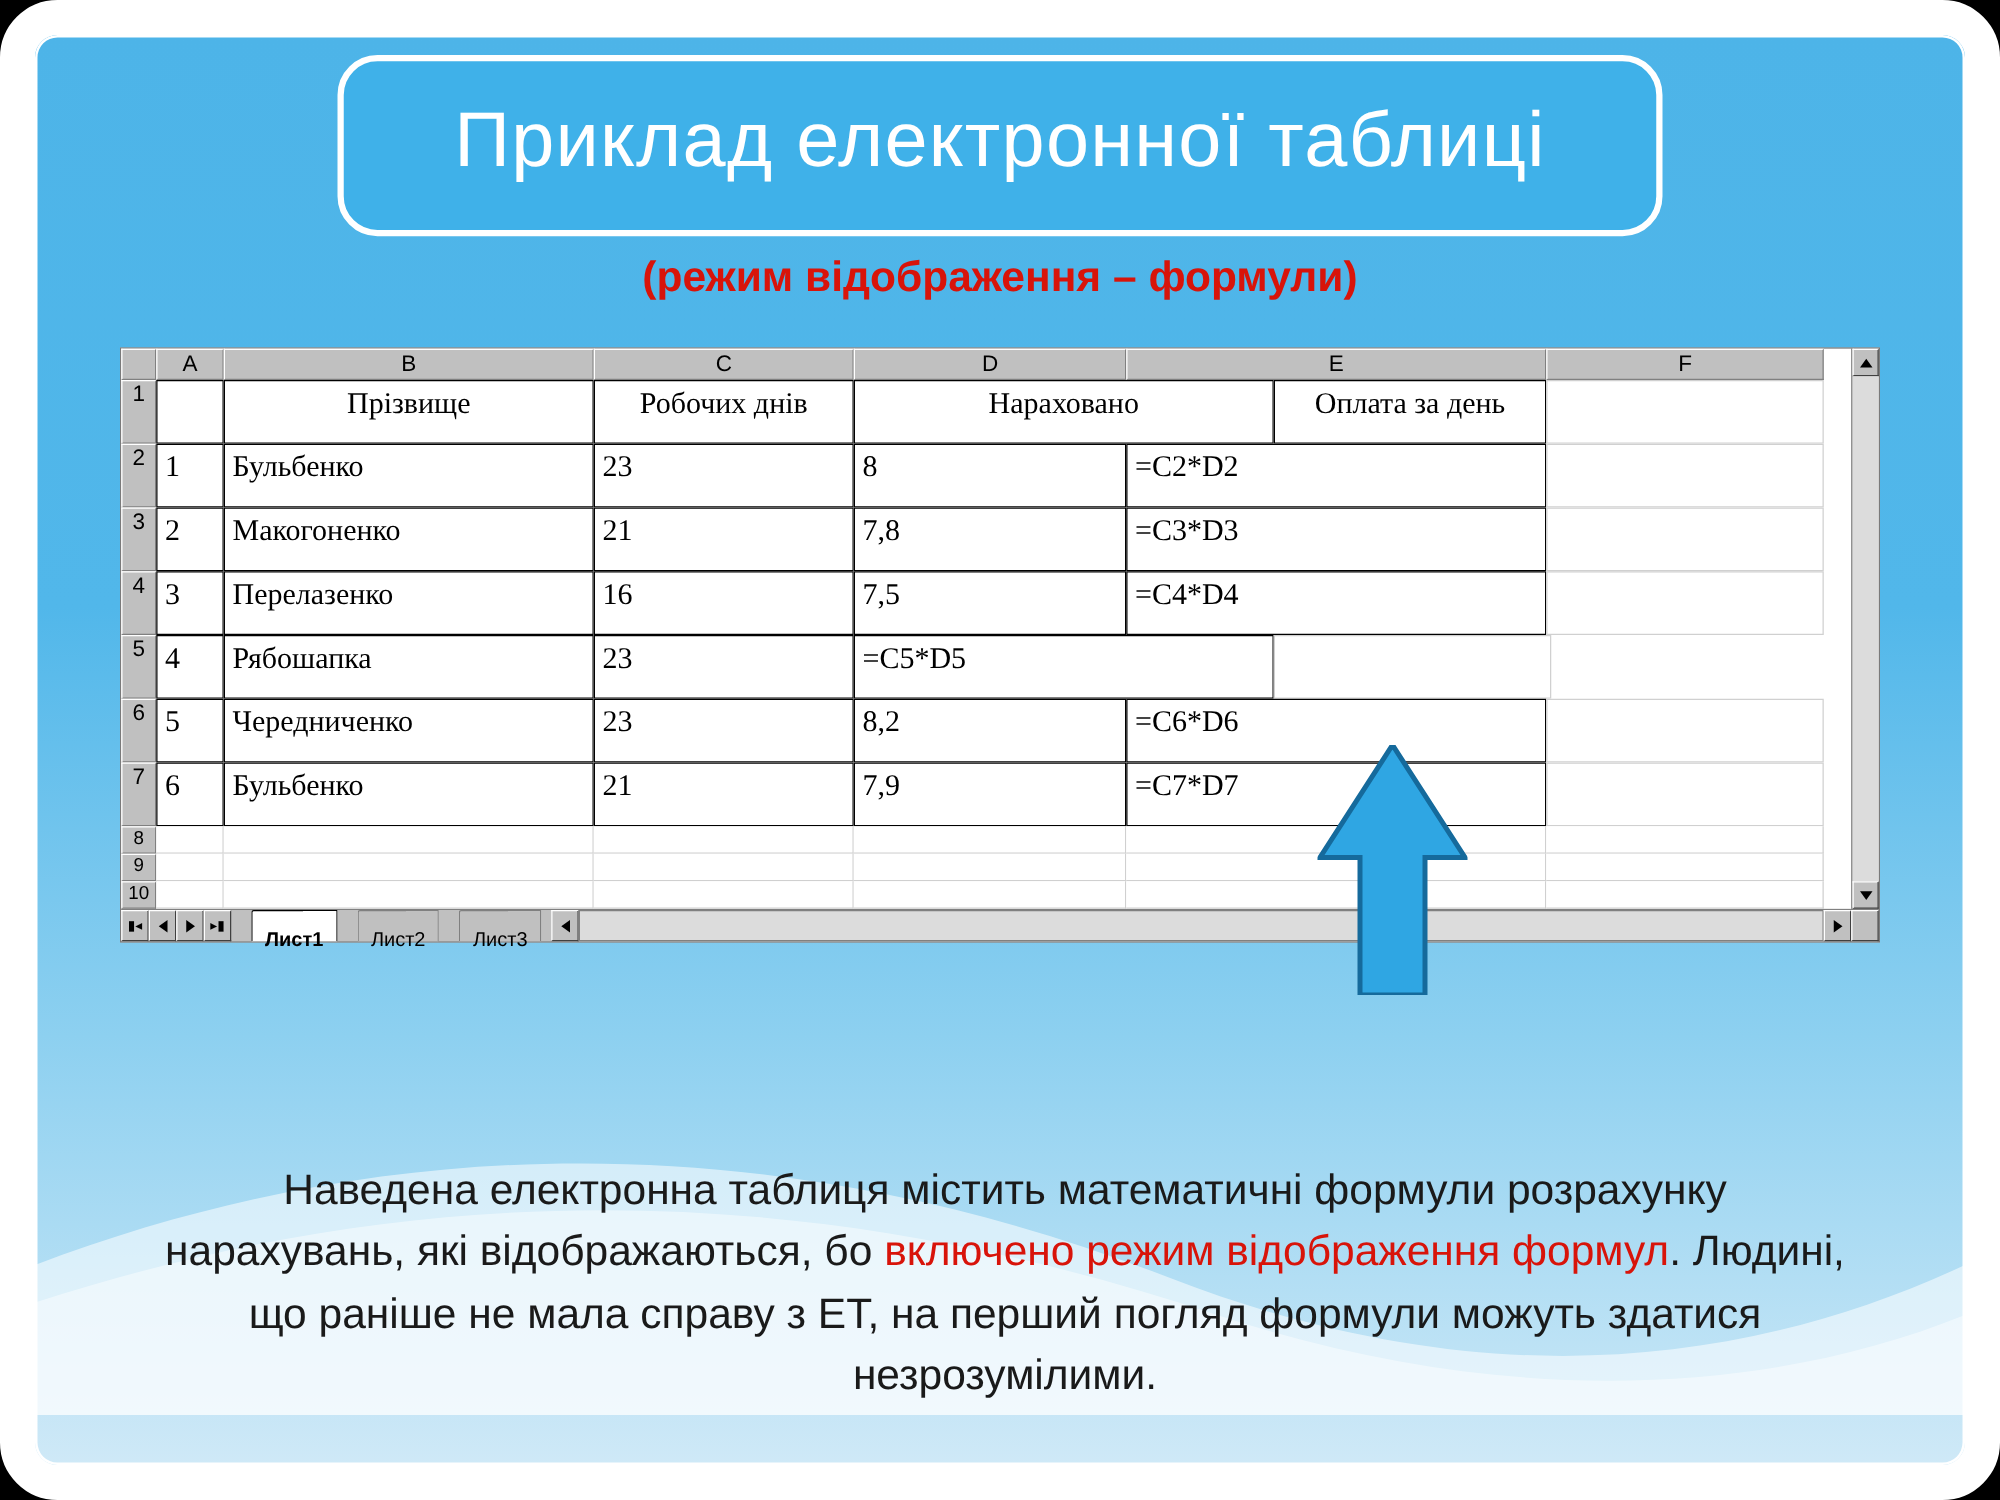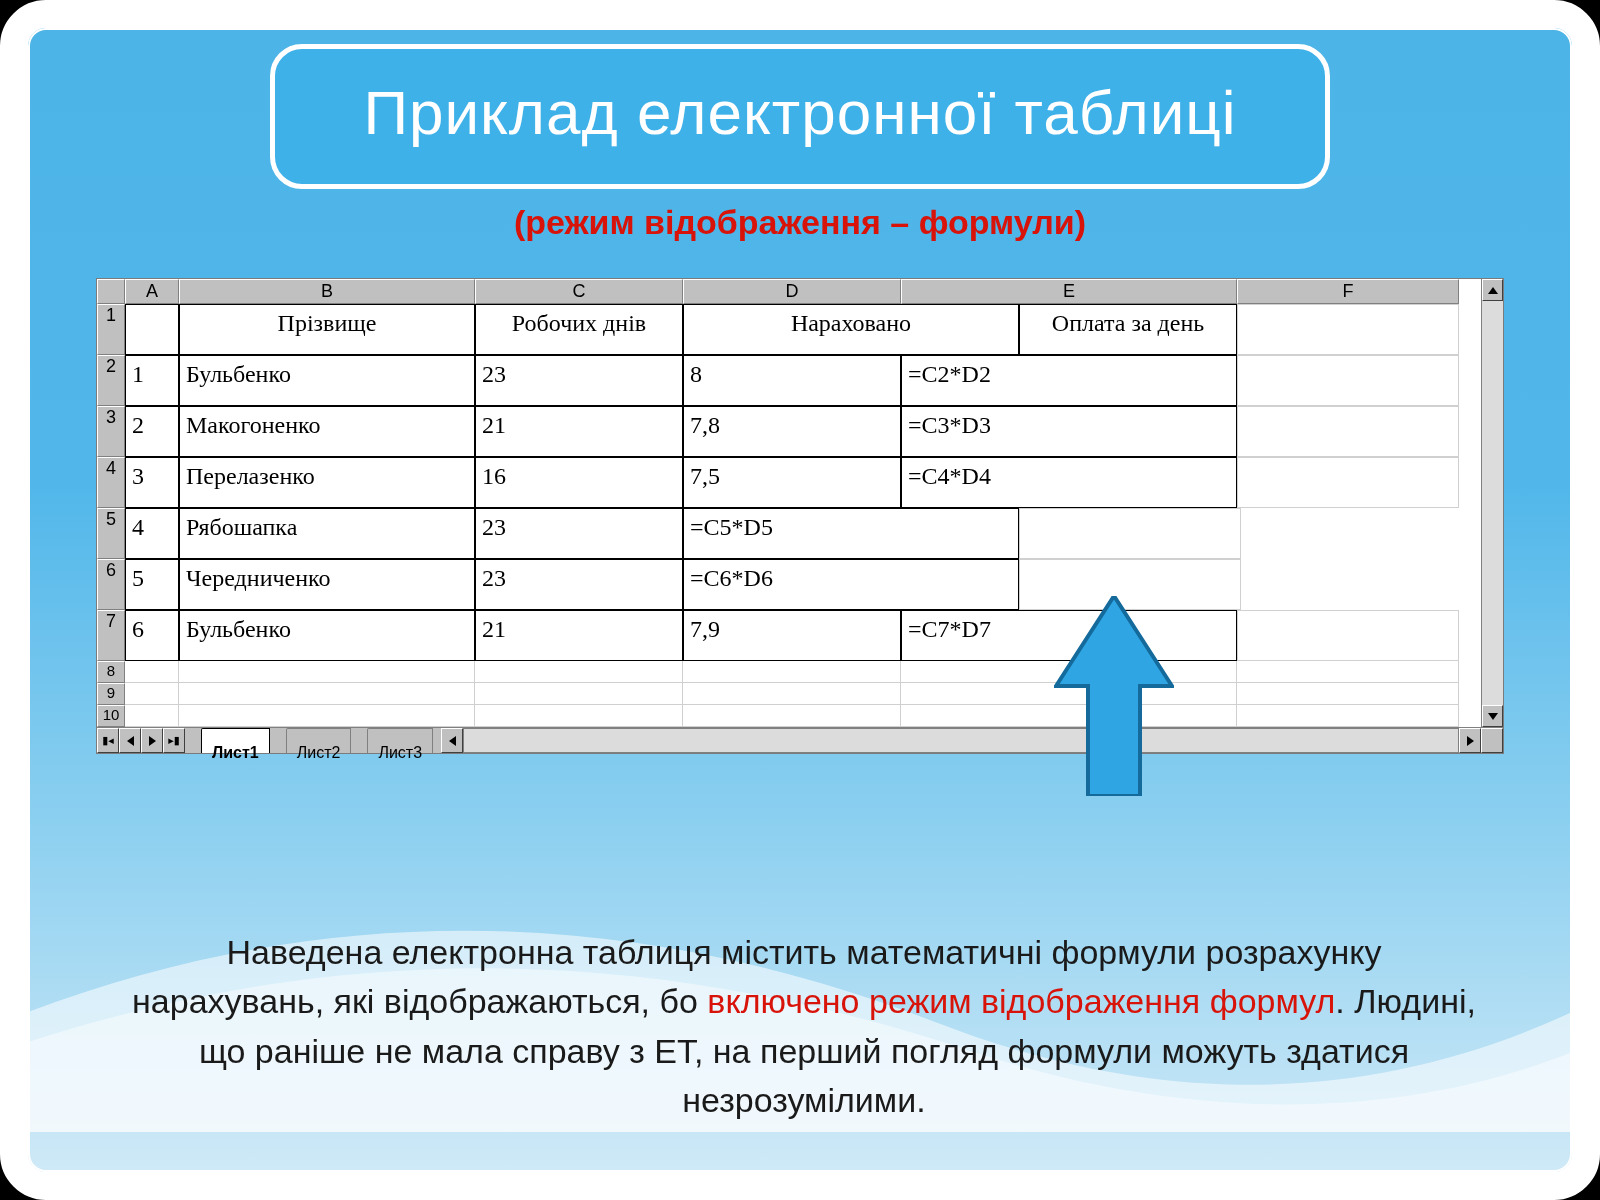--- a/index.html
+++ b/index.html
@@ -252,20 +252,21 @@
               <div class="cell c-b">Рябошапка</div>
               <div class="cell c-c">23</div>
               <div class="cell c-e">=C5*D5</div>
               <div class="cell c-f" style="border:1px solid #d0d0d0"></div>
             </div>
             <div class="row bordered">
               <div class="rowhead">6</div>
               <div class="cell c-a">5</div>
               <div class="cell c-b">Чередниченко</div>
               <div class="cell c-c">23</div>
+              <div class="cell c-d">8,2</div>
               <div class="cell c-e">=C6*D6</div>
               <div class="cell c-f" style="border:1px solid #d0d0d0"></div>
             </div>
             <div class="row bordered">
               <div class="rowhead">7</div>
               <div class="cell c-a">6</div>
               <div class="cell c-b">Бульбенко</div>
               <div class="cell c-c">21</div>
               <div class="cell c-d">7,9</div>
               <div class="cell c-e">=C7*D7</div>

